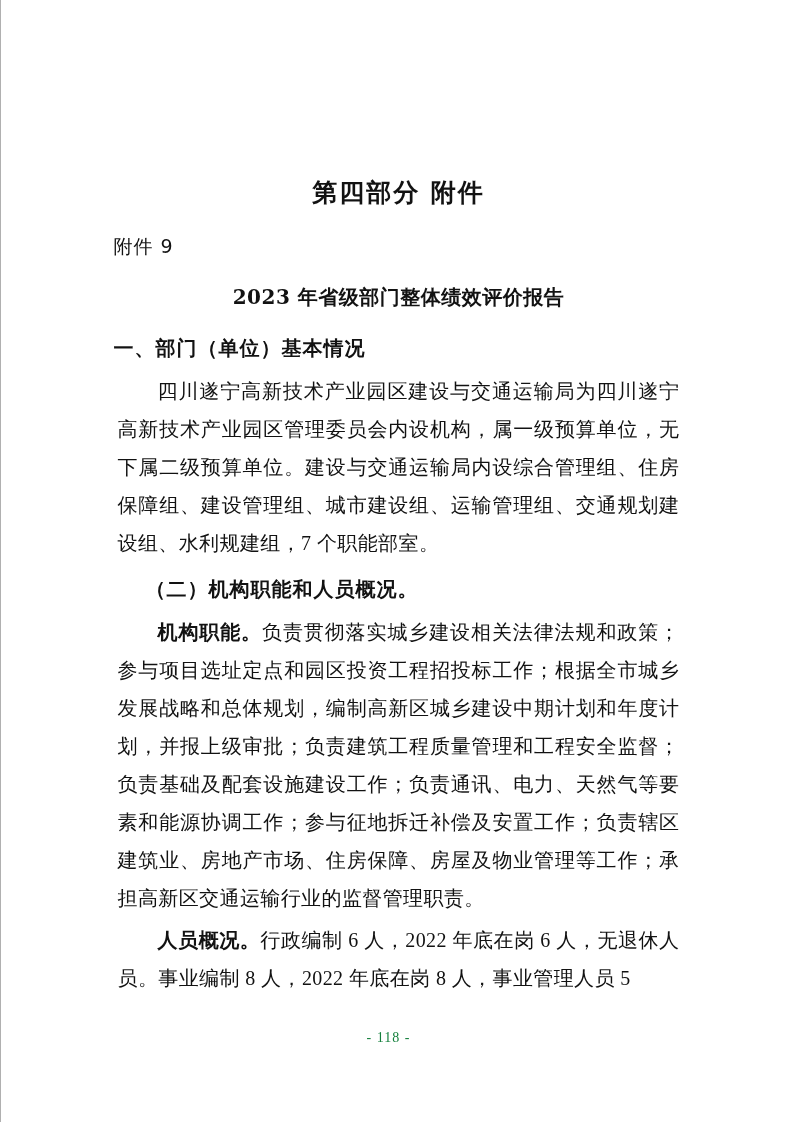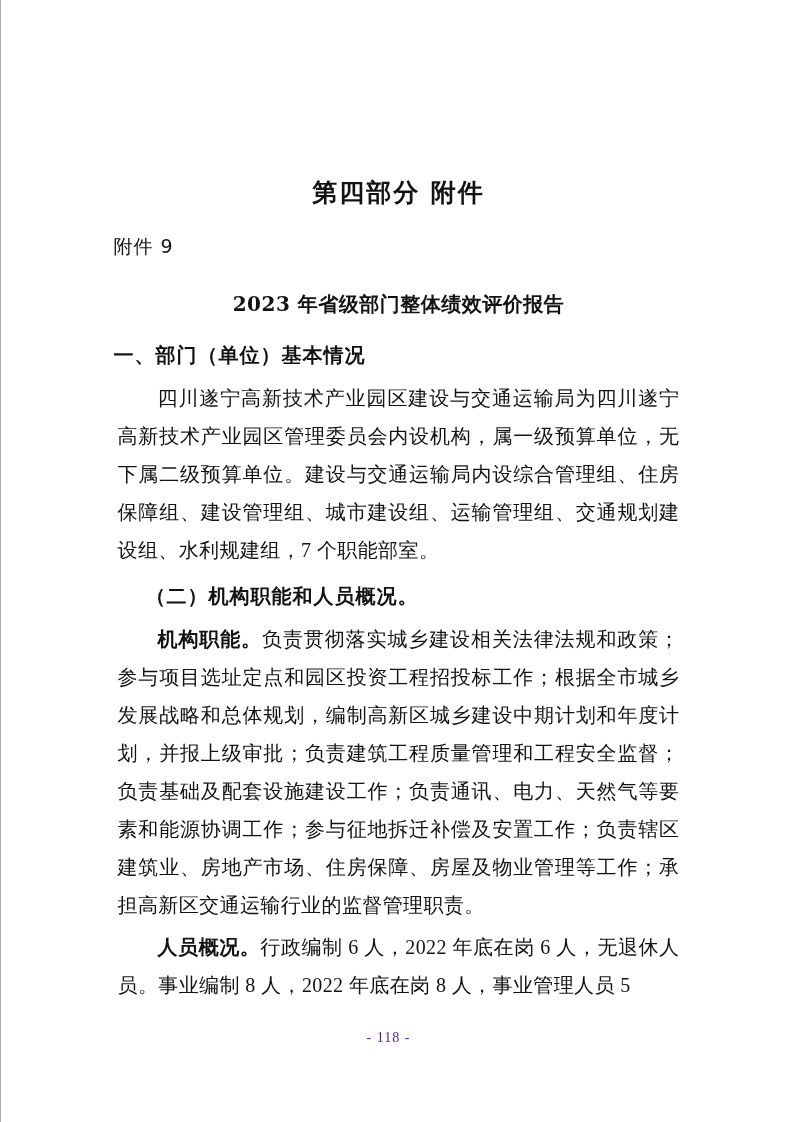--- a/index.html
+++ b/index.html
@@ -36,21 +36,21 @@
     font-family: "DejaVu Sans", "Liberation Sans", sans-serif;
     font-size: 19px;
     margin-top: 26px;
     letter-spacing: 1px;
   }
   .report-title {
     text-align: center;
     font-family: "DejaVu Serif", "Liberation Serif", serif;
     font-weight: bold;
     font-size: 20px;
-    margin-top: 31px;
+    margin-top: 24px;
     letter-spacing: 0.5px;
   }
   .h1 {
     font-family: "DejaVu Sans", "Liberation Sans", sans-serif;
     font-weight: bold;
     font-size: 20px;
     margin-top: 24px;
     text-indent: 0;
     letter-spacing: 1px;
   }
@@ -79,21 +79,21 @@
     font-weight: bold;
   }
   .page-number {
     position: absolute;
     left: 0;
     right: 16px;
     top: 1030px;
     text-align: center;
     font-size: 14px;
     font-family: "Liberation Serif", "DejaVu Serif", serif;
-    color: #4c1d95;
+    color: #15803d;
     letter-spacing: 1px;
   }
 </style>
 </head>
 <body>
 
 <div class="page">
   <div class="content">
 
     <div class="doc-title">第四部分  附件</div>

